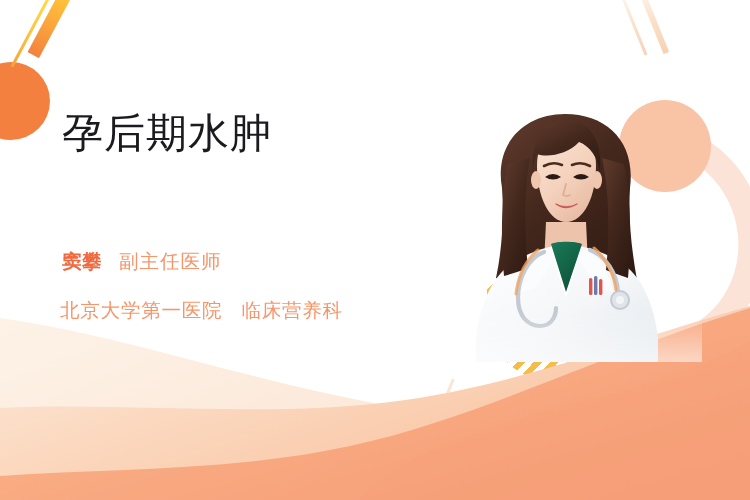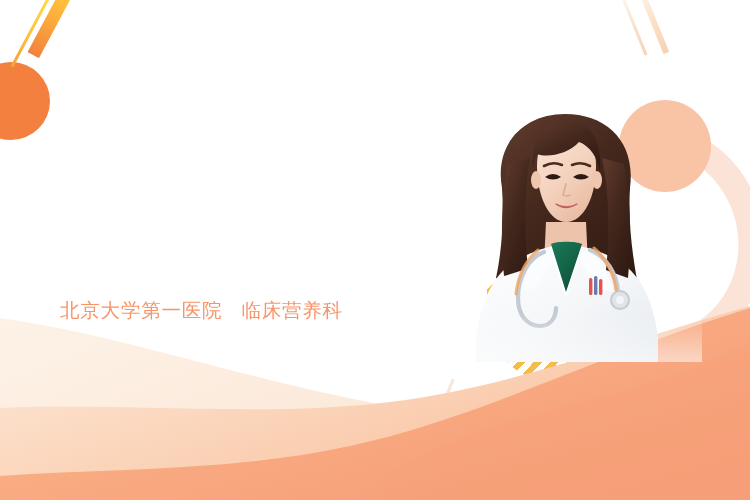--- a/index.html
+++ b/index.html
@@ -331,20 +331,27 @@
 
     <path d="M0 28 C120 44 250 92 400 118 C530 140 650 146 750 138 L750 210 L0 210 Z" fill="url(#wCream)"></path>
 
     <path d="M0 118 C130 112 260 128 390 112 C520 96 640 46 750 16 L750 210 L0 210 Z" fill="url(#wPeach)"></path>
 
     <path d="M0 186 C110 178 230 182 350 156 C480 128 600 64 750 18 L750 210 L0 210 Z" fill="url(#wSalmon)"></path>
 
     <path d="M360 210 C390 172 470 140 560 118 C640 98 710 74 750 52 L750 210 Z" fill="#f7a077" opacity="0.38"></path>
   </svg>
 
-
+  <div class="text-block">
+    <div class="slide-title">孕后期水肿</div>
+  </div>
+
+  <div class="presenter-line">
+    <span class="presenter-name">窦攀</span>
+    <span class="presenter-role">副主任医师</span>
+  </div>
 
   <div class="affiliation-line">
     <span>北京大学第一医院</span>
     <span class="affil-dept">临床营养科</span>
   </div>
 
 </div>
 
 </body></html>

